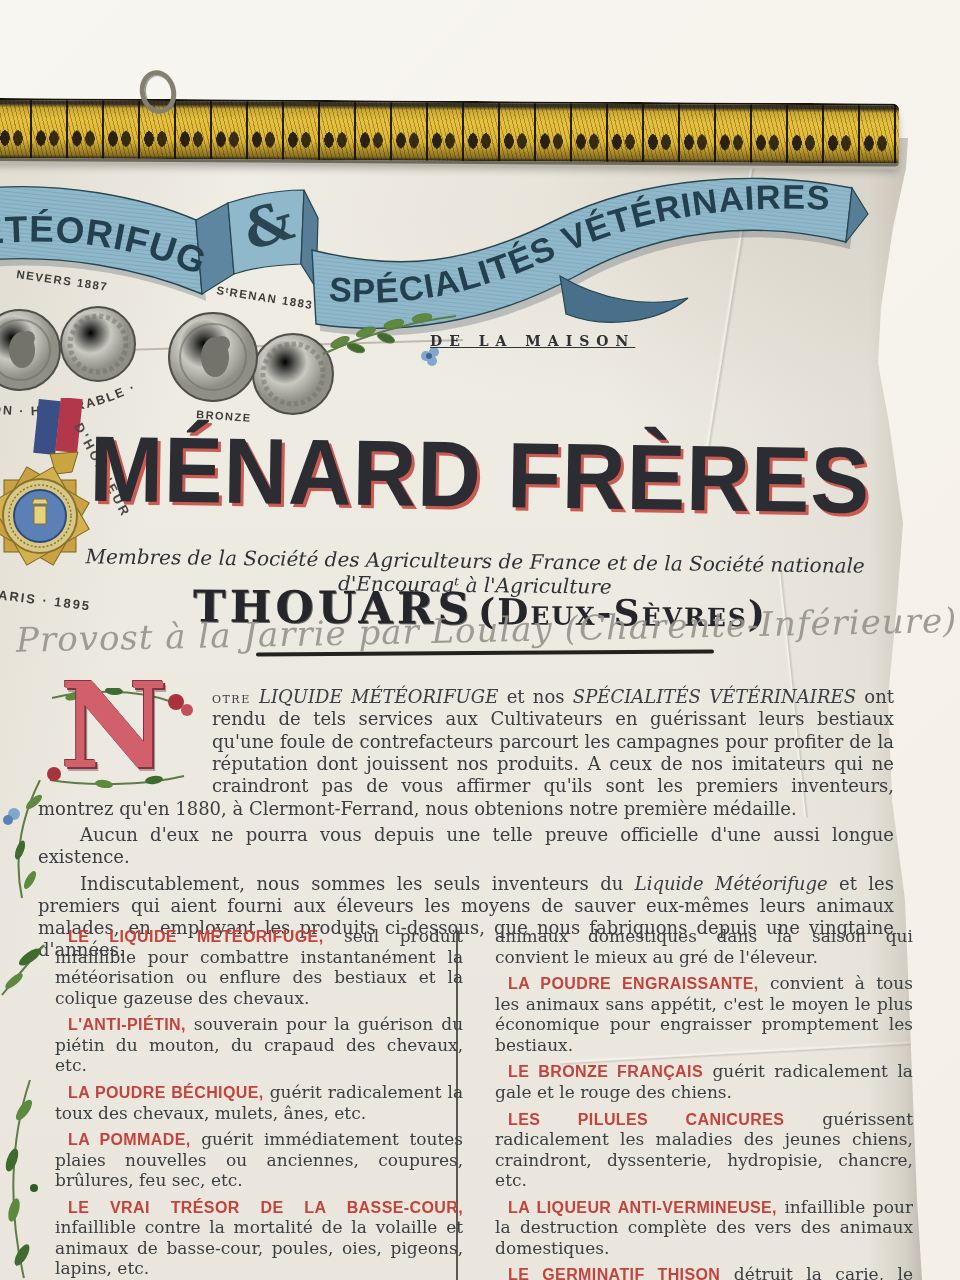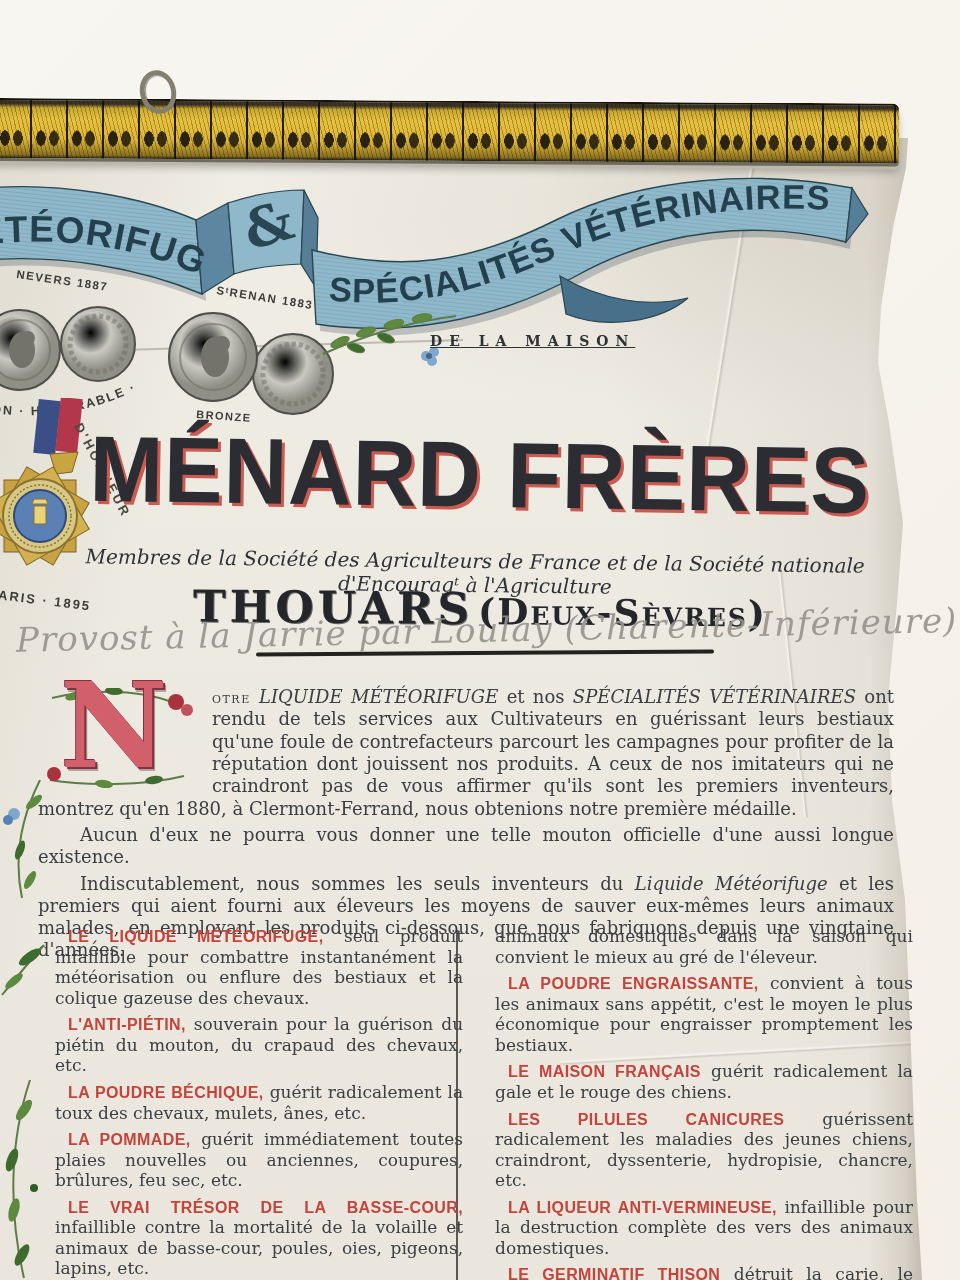--- a/index.html
+++ b/index.html
@@ -219,38 +219,38 @@
           <circle cx="143" cy="22" r="6" fill="#c2505a"></circle>
         <circle cx="10" cy="86" r="7" fill="#a8333c"></circle>
         <ellipse cx="30" cy="8" rx="9" ry="4" fill="#5d8a3f" transform="rotate(-15 30 8)"></ellipse>
         <ellipse cx="70" cy="3" rx="9" ry="4" fill="#3f6b2e" transform="rotate(5 70 3)"></ellipse>
         <ellipse cx="60" cy="96" rx="9" ry="4" fill="#5d8a3f" transform="rotate(8 60 96)"></ellipse>
         <ellipse cx="110" cy="92" rx="9" ry="4" fill="#3f6b2e" transform="rotate(-8 110 92)"></ellipse>
       </svg>
       <span class="dropcap">N</span>
     </span>
     <p><span class="smallcaps">OTRE</span> <span class="itcaps">LIQUIDE MÉTÉORIFUGE</span><span> et nos </span><span class="itcaps">SPÉCIALITÉS VÉTÉRINAIRES</span><span> ont rendu de tels services aux Cultivateurs en guérissant leurs bestiaux qu'une foule de contrefacteurs parcourt les campagnes pour profiter de la réputation dont jouissent nos produits. A ceux de nos imitateurs qui ne craindront pas de vous affirmer qu'ils sont les premiers inventeurs, montrez qu'en 1880, à Clermont-Ferrand, nous obtenions notre première médaille.</span></p>
-    <p class="indent">Aucun d'eux ne pourra vous donner une telle mouton officielle d'une aussi longue existence.</p>
+    <p class="indent">Aucun d'eux ne pourra vous depuis une telle preuve officielle d'une aussi longue existence.</p>
     <p class="indent"><span>Indiscutablement, nous sommes les seuls inventeurs du </span><span class="itcaps">Liquide Météorifuge</span><span> et les premiers qui aient fourni aux éleveurs les moyens de sauver eux-mêmes leurs animaux malades, en employant les produits ci-dessous, que nous fabriquons depuis une vingtaine d'années.</span></p>
   </div>
 
   <div class="col-divider"></div>
   <div class="columns">
     <div class="col left">
       <p><span class="lead">LE LIQUIDE MÉTÉORIFUGE,</span> <span>seul produit infaillible pour combattre instantanément la météorisation ou enflure des bestiaux et la colique gazeuse des chevaux.</span></p>
       <p><span class="lead">L'ANTI-PIÉTIN,</span> <span>souverain pour la guérison du piétin du mouton, du crapaud des chevaux, etc.</span></p>
       <p><span class="lead">LA POUDRE BÉCHIQUE,</span> <span>guérit radicalement la toux des chevaux, mulets, ânes, etc.</span></p>
       <p><span class="lead">LA POMMADE,</span> <span>guérit immédiatement toutes plaies nouvelles ou anciennes, coupures, brûlures, feu sec, etc.</span></p>
       <p><span class="lead">LE VRAI TRÉSOR DE LA BASSE-COUR,</span> <span>infaillible contre la mortalité de la volaille et animaux de basse-cour, poules, oies, pigeons, lapins, etc.</span></p>
       <p><span class="lead">LA POUDRE ANTI-OSTÉOCLASTIQUE,</span> <span>infaillible pour guérir les vaches laitières et les génisses de la</span></p>
     </div>
     <div class="col right">
       <p class="cont">animaux domestiques dans la saison qui convient le mieux au gré de l'éleveur.</p>
       <p><span class="lead">LA POUDRE ENGRAISSANTE,</span> <span>convient à tous les animaux sans appétit, c'est le moyen le plus économique pour engraisser promptement les bestiaux.</span></p>
-      <p><span class="lead">LE MAISON FRANÇAIS</span> <span>guérit radicalement la gale et le rouge des chiens.</span></p>
+      <p><span class="lead">LE BRONZE FRANÇAIS</span> <span>guérit radicalement la gale et le rouge des chiens.</span></p>
       <p><span class="lead">LES PILULES CANICURES</span> <span>guérissent radicalement les maladies des jeunes chiens, craindront, dyssenterie, hydropisie, chancre, etc.</span></p>
       <p><span class="lead">LA LIQUEUR ANTI-VERMINEUSE,</span> <span>infaillible pour la destruction complète des vers des animaux domestiques.</span></p>
       <p><span class="lead">LE GERMINATIF THISON</span> <span>détruit la carie, le charbon et augmente le rendement de toutes les graines de semences.</span></p>
     </div>
   </div>
 
   <svg class="floral" style="left:0;top:780px" width="52" height="120" viewBox="0 0 52 120">
     <path d="M 40 0 C 20 40, 14 80, 22 118" stroke="#5e7c46" fill="none" stroke-width="2"></path>
     <circle cx="14" cy="34" r="6" fill="#7fa8cc"></circle>
       <circle cx="8" cy="40" r="5" fill="#5b80b5"></circle>

